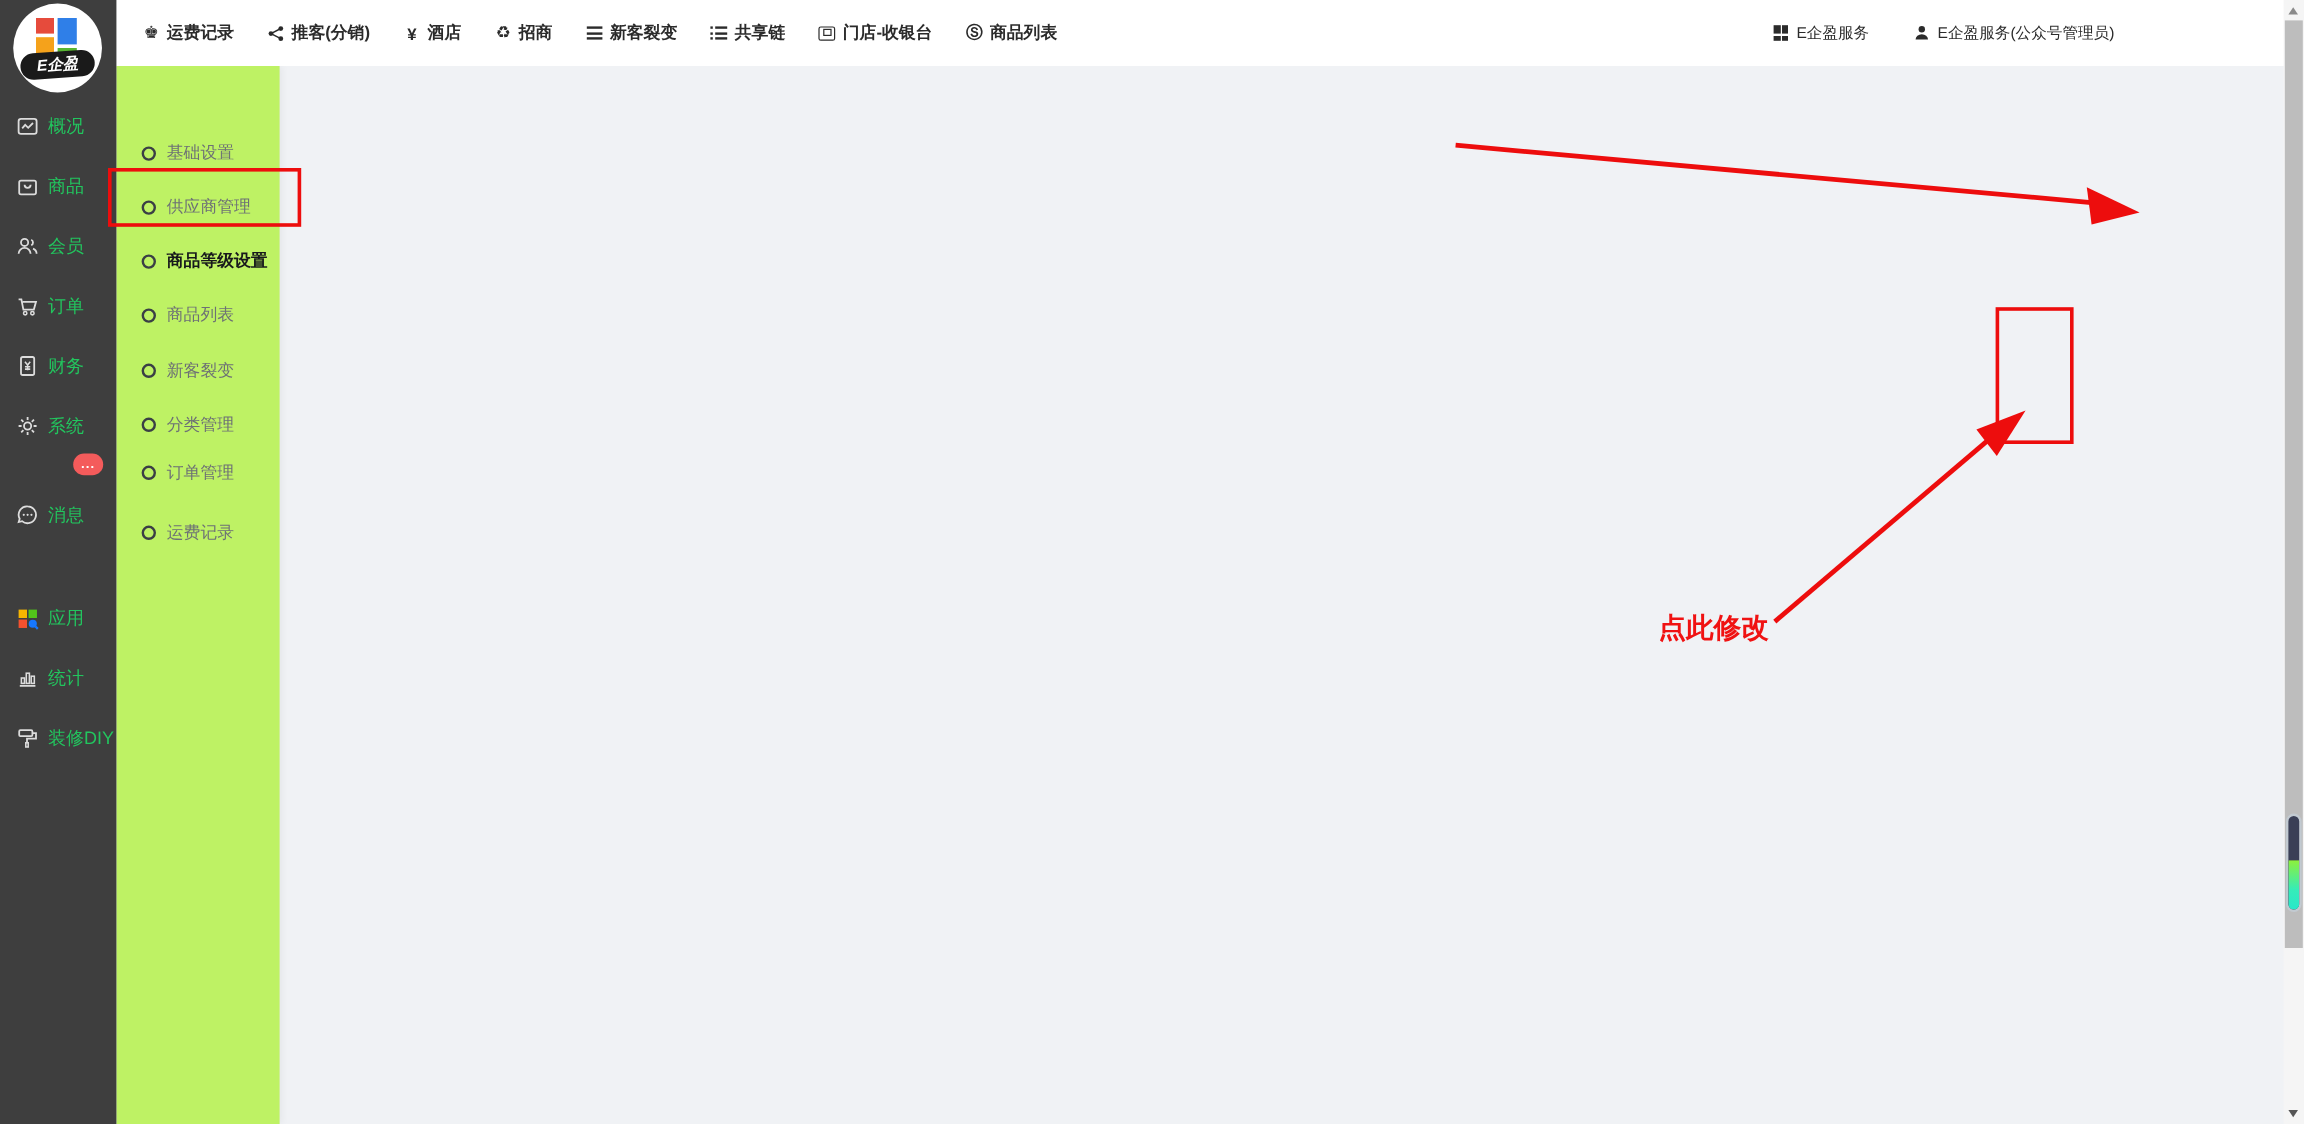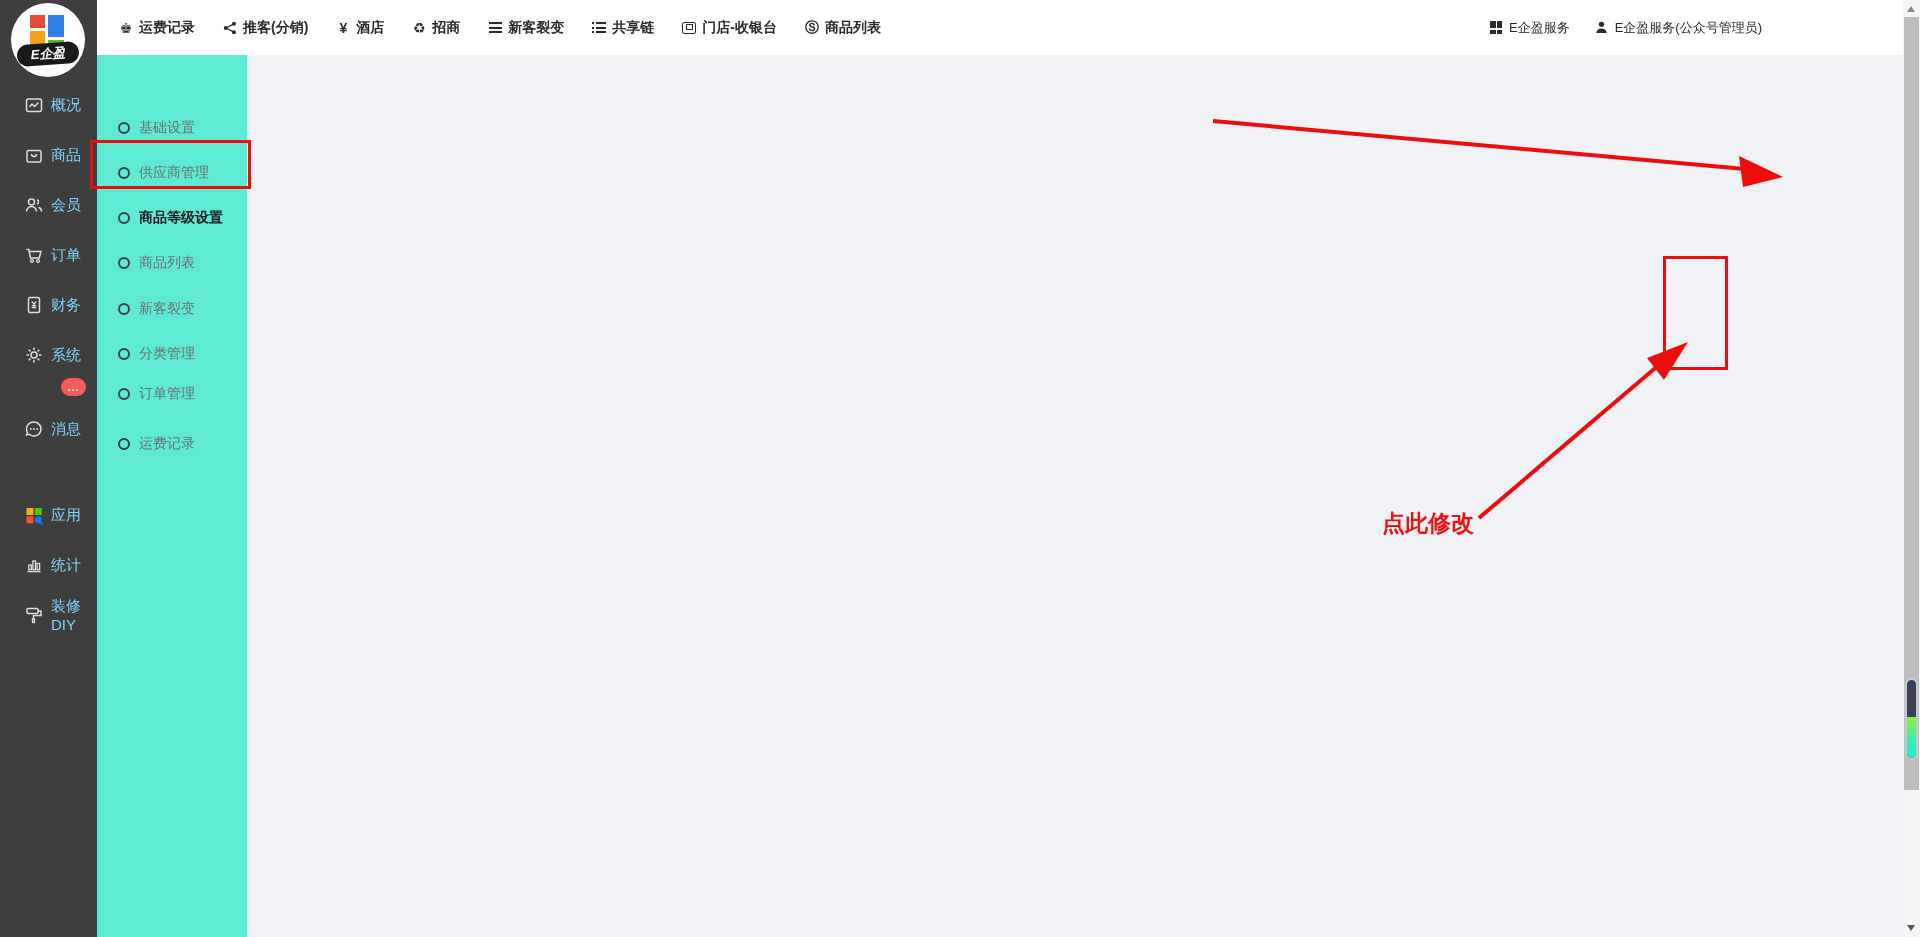--- a/index.html
+++ b/index.html
@@ -12,21 +12,21 @@
   .logo-blocks { position:absolute; left:19px; top:12px; width:36px; height:34px; }
   .lb { position:absolute; }
   .lb1 { left:0; top:0; width:15px; height:13px; background:#e64b3c; }
   .lb2 { left:18px; top:0; width:16px; height:22px; background:#2f7fe8; }
   .lb3 { left:0; top:16px; width:15px; height:16px; background:#f5a21b; }
   .lb4 { left:18px; top:25px; width:16px; height:9px; background:#57b531; }
   .logo-banner { position:absolute; left:6px; top:40px; width:62px; height:22px; background:#1a1a1a;
     border-radius:11px; color:#fff; font-size:13px; font-weight:bold; font-style:italic;
     display:flex; align-items:center; justify-content:center; transform:rotate(-4deg); }
   .rail-item { position:absolute; left:0; width:97px; height:26px; display:flex; align-items:center;
-    padding-left:24px; color:#7dd3fc; font-size:15px; cursor:pointer; }
+    padding-left:13px; color:#22c55e; font-size:15px; cursor:pointer; }
   .rail-item svg { margin-right:7px; flex:none; }
   .badge { position:absolute; left:61px; top:378px; width:25px; height:18px; background:#f45b5b;
     border-radius:9px; color:#fff; font-size:11px; font-weight:bold; display:flex;
     align-items:center; justify-content:center; z-index:5; letter-spacing:1px; }
 
   
   .topbar { position:absolute; left:97px; top:0; width:1823px; height:55px; background:#fff;
     display:flex; align-items:center; z-index:3; }
   .topnav { display:flex; align-items:center; gap:27px; margin-left:21px; }
   .topnav-item { display:flex; align-items:center; gap:5px; font-size:14px; font-weight:bold;
@@ -35,27 +35,27 @@
     color:#2b2b2b; font-size:14px; }
   .bars3 { width:13px; height:11px; display:flex; flex-direction:column; justify-content:space-between; }
   .bars3 i { display:block; height:2px; background:#2b2b2b; }
   .listico { width:14px; height:11px; display:flex; flex-direction:column; justify-content:space-between; }
   .listico i { display:flex; align-items:center; height:2px; }
   .listico i::before { content:""; width:2px; height:2px; background:#2b2b2b; margin-right:2px; }
   .listico i::after { content:""; flex:1; height:2px; background:#2b2b2b; }
   .storeico { width:14px; height:12px; border:1.6px solid #2b2b2b; border-radius:2px; position:relative; }
   .storeico::after { content:""; position:absolute; left:3px; top:1.5px; width:5px; height:4px;
     border:1.4px solid #2b2b2b; }
-  .topbar-right { margin-left:auto; margin-right:158px; display:flex; align-items:center; gap:24px; }
+  .topbar-right { margin-left:auto; margin-right:158px; display:flex; align-items:center; gap:36px; }
   .tr-item { display:flex; align-items:center; gap:6px; font-size:13px; color:#2b2b2b; cursor:pointer; white-space:nowrap; }
   .gridico { width:13px; height:13px; display:grid; grid-template-columns:6px 5px; grid-template-rows:7px 4px; gap:1.5px; }
   .gridico i { background:#2b2b2b; }
 
   
-  .submenu { position:absolute; left:97px; top:55px; width:150px; height:882px; background:#5eead4;
+  .submenu { position:absolute; left:97px; top:55px; width:136px; height:882px; background:#bef264;
     box-shadow:2px 0 6px rgba(0,0,0,.05); z-index:2; }
   .sub-item { position:absolute; left:0; width:150px; height:30px; display:flex; align-items:center;
     padding-left:21px; font-size:14px; color:#6d7175; cursor:pointer; }
   .sub-item .ring { width:12px; height:12px; border:2px solid #3a3f45; border-radius:50%; margin-right:9px; flex:none; }
   .sub-item.active { color:#17191c; font-weight:bold; }
 
   
   .content { position:absolute; left:247px; top:55px; width:1673px; height:882px; background:#f0f2f5; z-index:1; }
   .card { position:absolute; background:#fff; border-radius:3px; }
   .card1 { left:262px; top:62px; width:1631px; height:72px; display:flex; align-items:center; }

